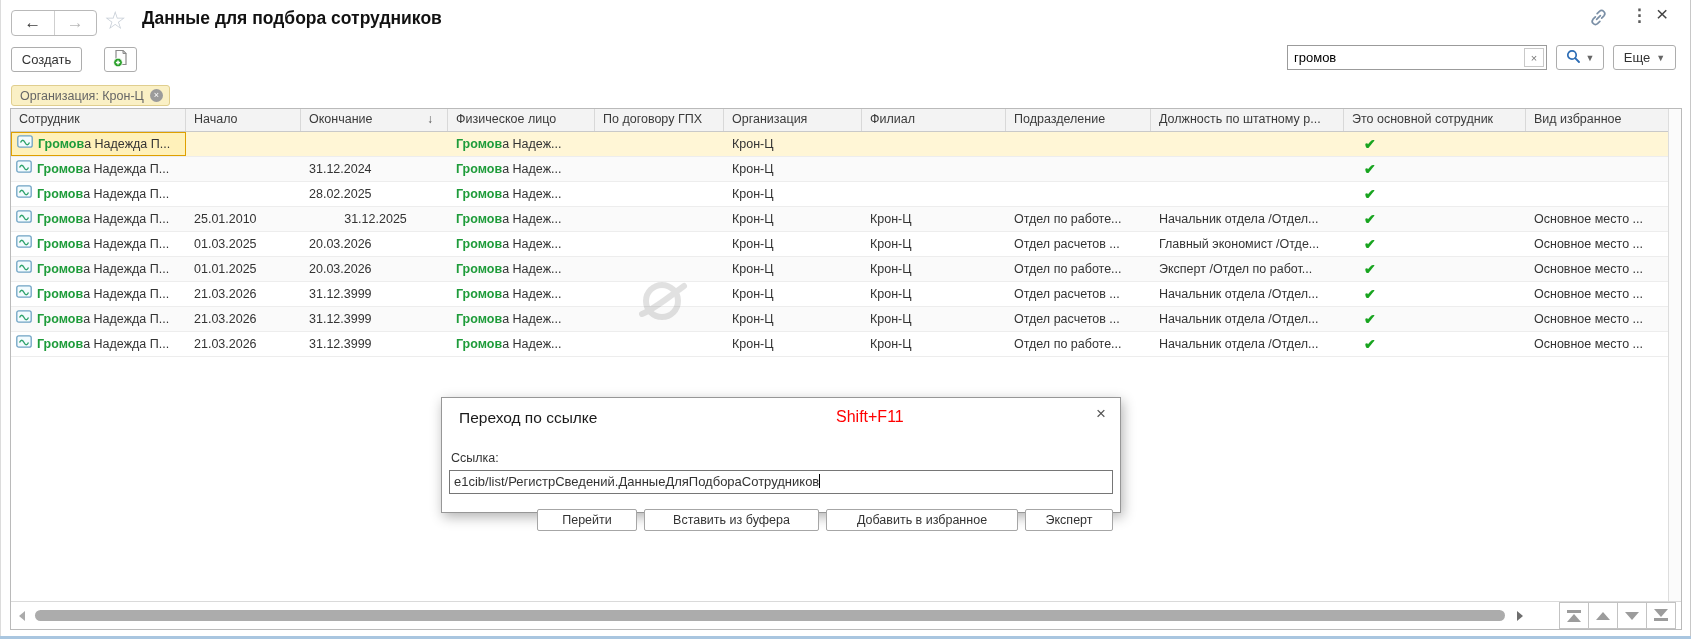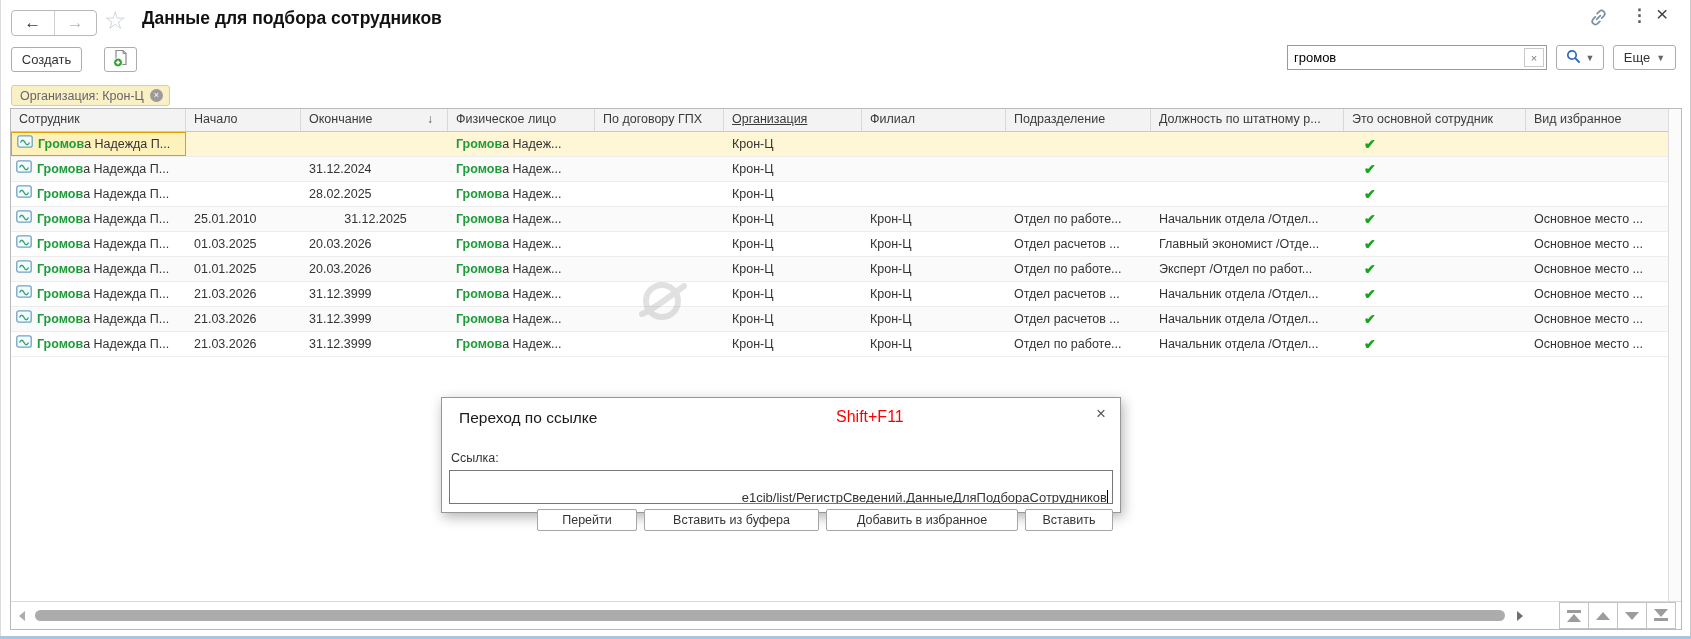--- a/index.html
+++ b/index.html
@@ -77,21 +77,21 @@
   
   .watermark { position:absolute; left:636px; top:278px; display:flex; align-items:center; gap:4px; z-index:5; pointer-events:none; opacity:0.17; }
   .watermark .wm-text { font-size:38px; font-weight:bold; letter-spacing:1px; color:#555; }
 
   
   .dialog { position:absolute; left:441px; top:397px; width:680px; height:116px; background:#fff; border:1px solid #979797; box-shadow:2px 4px 12px rgba(0,0,0,0.3); z-index:20; }
   .dlg-title { position:absolute; left:17px; top:11px; font-size:15.5px; color:#1a1a1a; }
   .dlg-hotkey { position:absolute; left:394px; top:10px; font-size:16px; color:#FF0000; }
   .dlg-close { position:absolute; right:14px; top:6px; font-size:17px; color:#555; cursor:pointer; }
   .dlg-label { position:absolute; left:9px; top:53px; font-size:12.5px; color:#333; }
-  .dlg-input { position:absolute; left:7px; top:72px; width:664px; height:24px; border:1px solid #767676; background:#fff; font-size:13px; line-height:22px; padding:16px 4px; white-space:nowrap; overflow:hidden;text-align:right; }
+  .dlg-input { position:absolute; left:7px; top:72px; width:664px; height:24px; border:1px solid #767676; background:#fff; font-size:13px; line-height:22px; padding:0 4px; white-space:nowrap; overflow:hidden; }
   .dlg-caret { display:inline-block; width:1px; height:14px; background:#000; vertical-align:-2px; }
   .dlg-btns { position:absolute; right:7px; top:111px; display:flex; gap:7px; }
   .dlg-btn { height:22px; border:1px solid #A6A6A6; border-radius:2px; background:#fff; font-size:12.5px; color:#333; display:flex; align-items:center; justify-content:center; cursor:pointer; }
 </style>
 </head>
 <body>
 
 <div class="navgroup">
   <div class="navbtn back">
       <span>←</span>
@@ -161,21 +161,21 @@
       <div class="hcell" style="width: 147px;">
         <span>Окончание</span>
         <span class="sort">↓</span>
       </div>
       <div class="hcell" style="width: 147px;">
         <span>Физическое лицо</span>
       </div>
       <div class="hcell" style="width: 129px;">
         <span>По договору ГПХ</span>
       </div>
-      <div class="hcell" style="width: 138px; text-decoration: underline;">
+      <div class="hcell" style="width: 138px;">
         <span>Организация</span>
       </div>
       <div class="hcell" style="width: 144px;">
         <span>Филиал</span>
       </div>
       <div class="hcell" style="width: 145px;">
         <span>Подразделение</span>
       </div>
       <div class="hcell" style="width: 193px;">
         <span>Должность по штатному р...</span>
@@ -398,18 +398,18 @@
 <div class="dialog">
   <div class="dlg-title">Переход по ссылке</div>
   <div class="dlg-hotkey">Shift+F11</div>
   <div class="dlg-close">×</div>
   <div class="dlg-label">Ссылка:</div>
   <div class="dlg-input" role="textbox"><span>e1cib/list/РегистрСведений.ДанныеДляПодбораСотрудников</span><span class="dlg-caret"></span></div>
   <div class="dlg-btns" id="dlg-btns">
       <button class="dlg-btn" style="width: 100px;">Перейти</button>
       <button class="dlg-btn" style="width: 175px;">Вставить из буфера</button>
       <button class="dlg-btn" style="width: 192px;">Добавить в избранное</button>
-      <button class="dlg-btn" style="width: 88px;">Вставить</button>
+      <button class="dlg-btn" style="width: 88px;">Эксперт</button>
     </div>
 </div>
 
 <div class="win-frame"></div>
 <div class="win-bottom"></div>
 
 </body></html>

